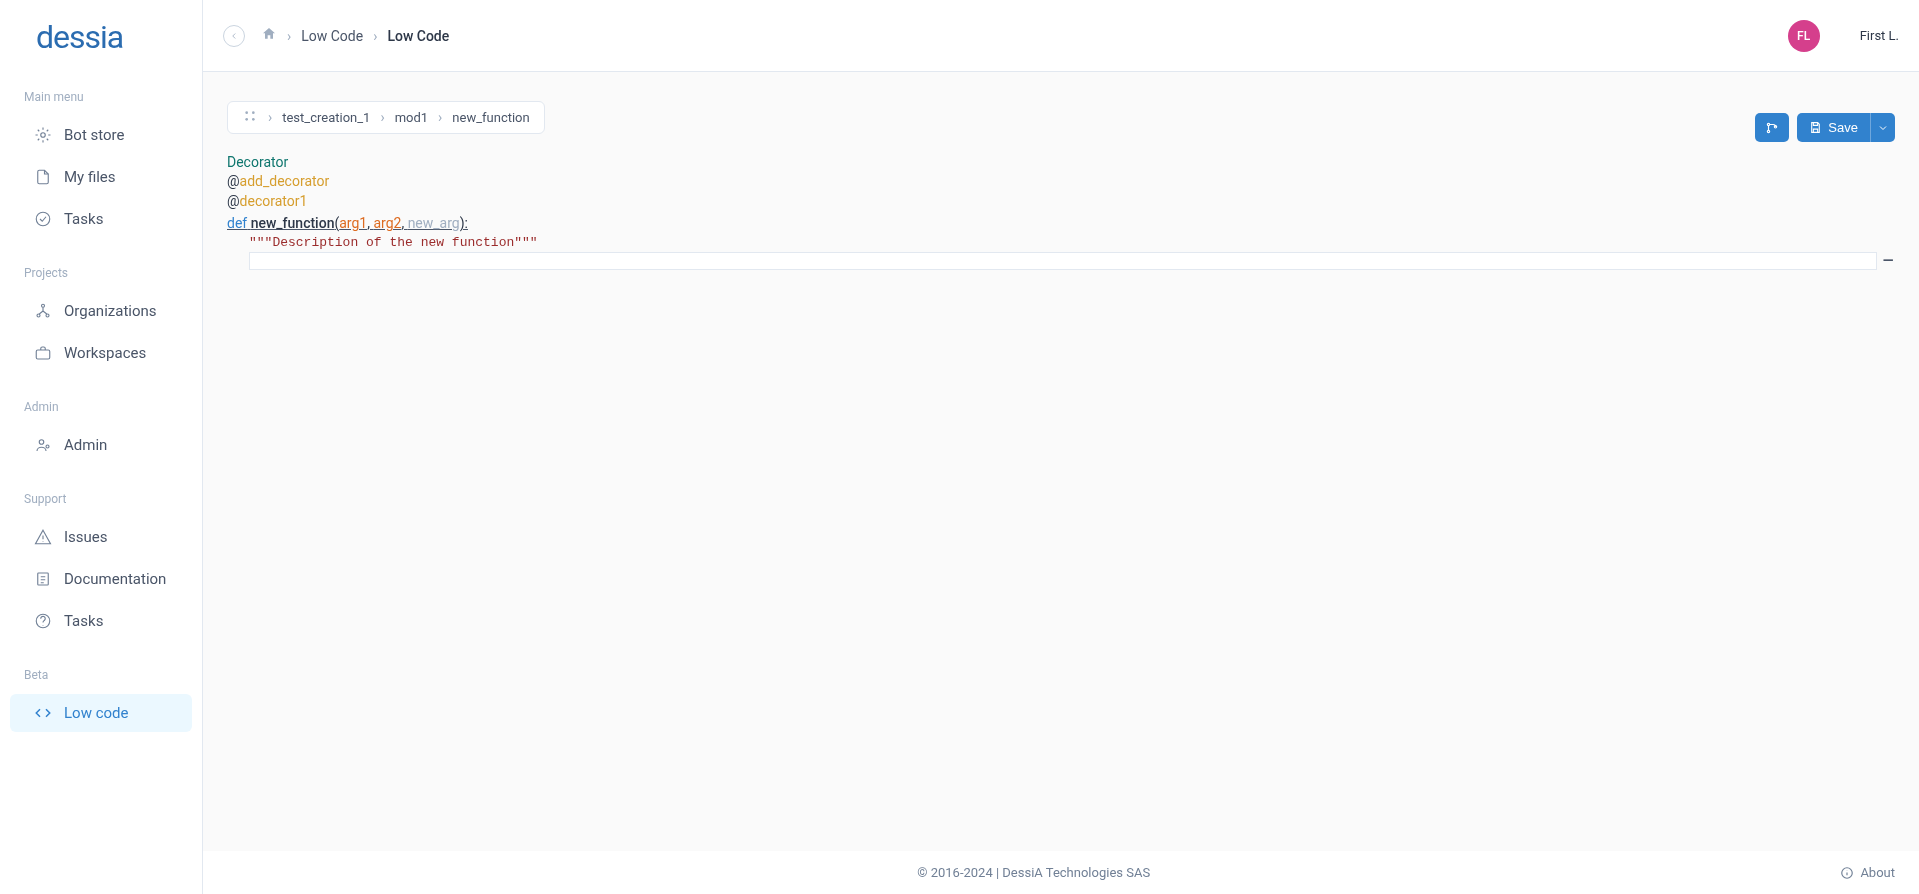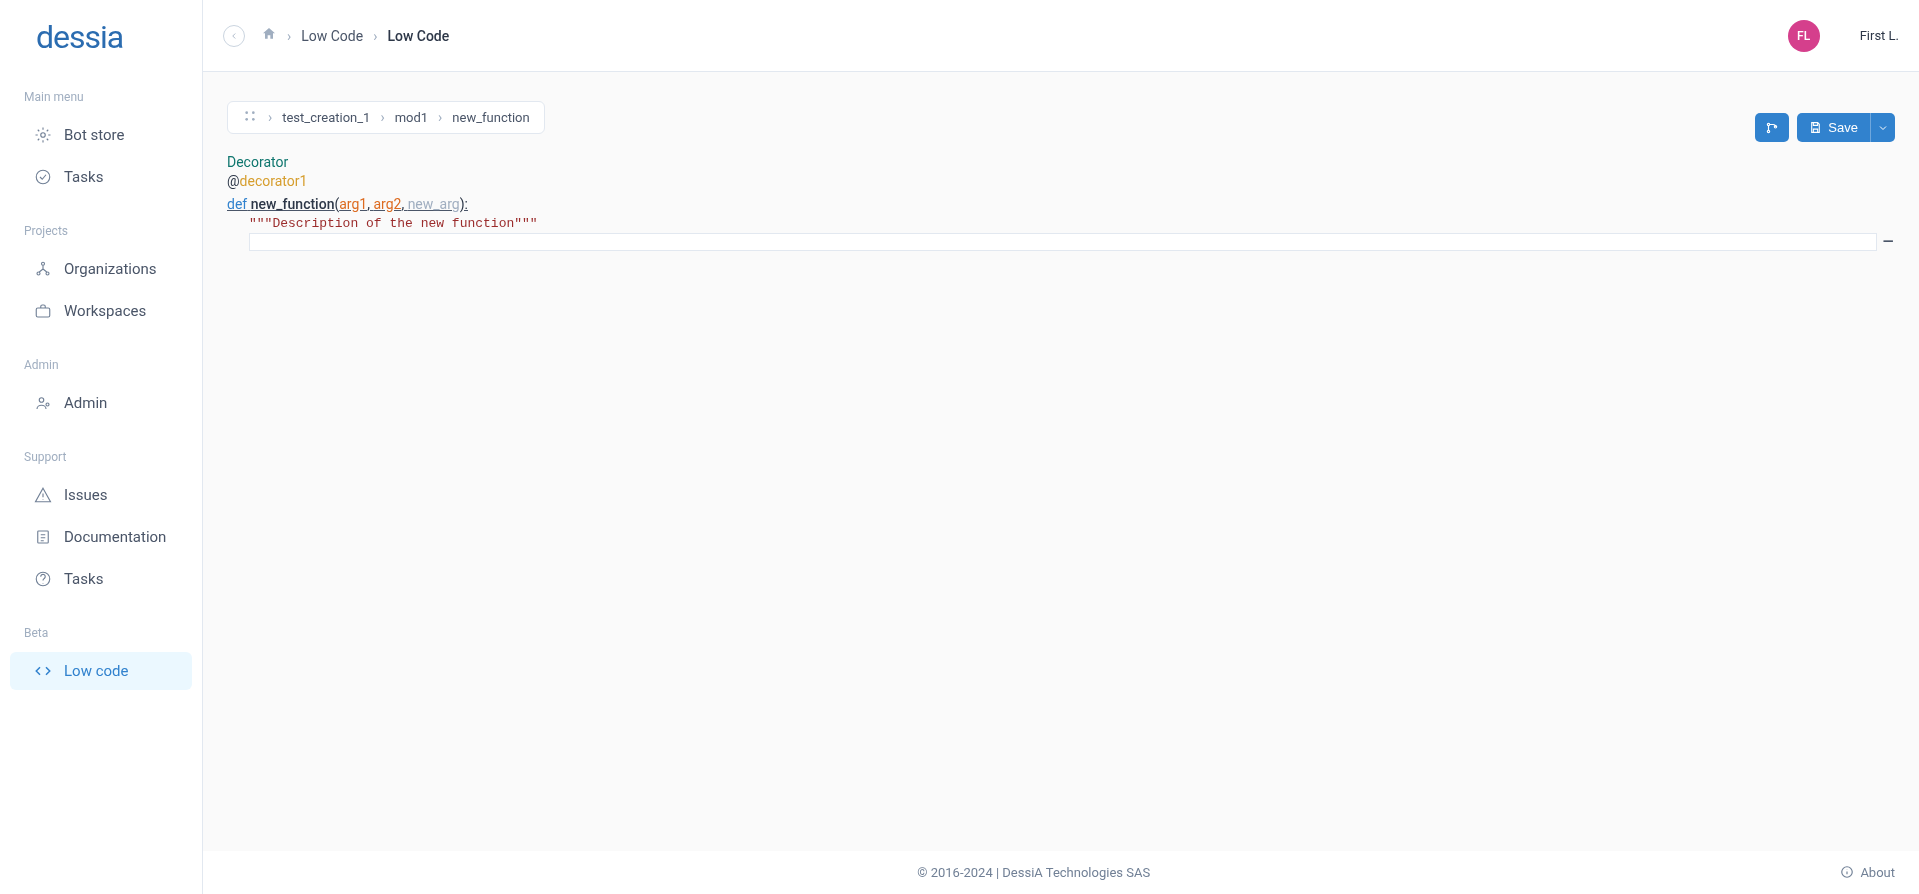--- a/index.html
+++ b/index.html
@@ -64,21 +64,21 @@
     
     .docstring-row { display: flex; align-items: center; margin-top: 4px; }
     .docstring-text { font-family: "Courier New", monospace; font-size: 13px; color: #9b2c2c; padding-left: 22px; }
     .editor-line { border: 1px solid #e2e8f0; background: #fff; height: 18px; margin-left: 22px; margin-top: 2px; flex: 1; }
     .dash-handle { width: 14px; text-align: center; color: #4a5568; font-weight: bold; margin-left: 4px; }
     .editor-row { display: flex; align-items: center; }
     
     
     .footer { padding: 14px 24px; display: flex; align-items: center; font-size: 13px; color: #718096; }
     .footer-center { flex: 1; text-align: center; }
-    .footer-right { display: flex; align-items: flex-start; gap: 6px; cursor: pointer; }
+    .footer-right { display: flex; align-items: center; gap: 6px; cursor: pointer; }
   </style>
 </head>
 <body>
 
 <div class="app">
 
   <aside class="sidebar">
     <div class="logo">
       <span class="logo-text">dessia</span>
     </div>
@@ -86,20 +86,29 @@
     <div class="nav-section">
       <div class="nav-heading">Main menu</div>
       <div class="nav-item">
         <span class="nav-icon">
             <svg width="18" height="18" viewBox="0 0 24 24" fill="none" stroke-width="1.5">
               <circle cx="12" cy="12" r="3"></circle>
               <path d="M12 2v3M12 19v3M2 12h3M19 12h3M5 5l2 2M17 17l2 2M5 19l2-2M17 7l2-2"></path>
             </svg>
           </span>
         <span>Bot store</span>
+      </div>
+      <div class="nav-item">
+        <span class="nav-icon">
+            <svg width="18" height="18" viewBox="0 0 24 24" fill="none" stroke-width="1.5">
+              <path d="M14 3H7a2 2 0 00-2 2v14a2 2 0 002 2h10a2 2 0 002-2V8l-5-5z"></path>
+              <path d="M14 3v5h5"></path>
+            </svg>
+          </span>
+        <span>My files</span>
       </div>
       <div class="nav-item">
         <span class="nav-icon">
             <svg width="18" height="18" viewBox="0 0 24 24" fill="none" stroke-width="1.5">
               <circle cx="12" cy="12" r="9"></circle>
               <path d="M8 12l3 3 5-6"></path>
             </svg>
           </span>
         <span>Tasks</span>
       </div>
@@ -248,20 +257,23 @@
                   <path d="M6 9l6 6 6-6"></path>
                 </svg>
             </button>
           </div>
         </div>
       </div>
 
       <div class="code-panel">
         <div class="decorator-label">Decorator</div>
         <div class="decorator-line">
+          <span class="at-sym">@</span><span class="dec-name">add_decorator</span>
+        </div>
+        <div class="decorator-line">
           <span class="at-sym">@</span><span class="dec-name">decorator1</span>
         </div>
         <div class="def-line">
           <span class="kw-def">def</span>
           <span> </span>
           <span class="fn-name">new_function</span><span class="paren">(</span><span class="arg-typed">arg1</span><span class="comma">, </span><span class="arg-typed">arg2</span><span class="comma">, </span><span class="arg-plain">new_arg</span><span class="paren">):</span>
         </div>
         <div class="docstring-row">
           <span class="docstring-text">"""Description of the new function"""</span>
         </div>

